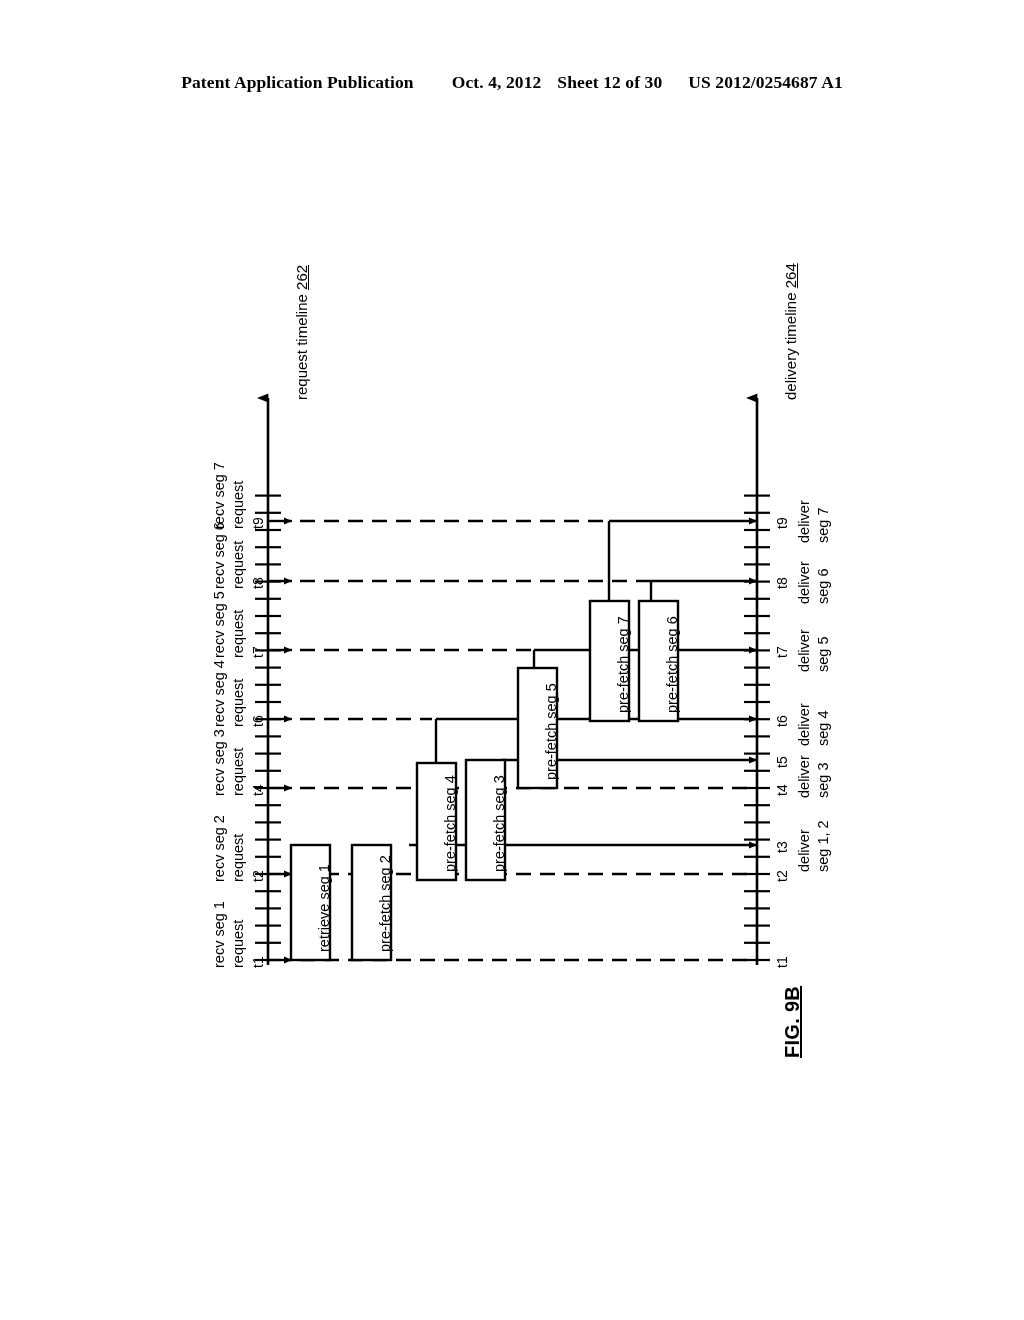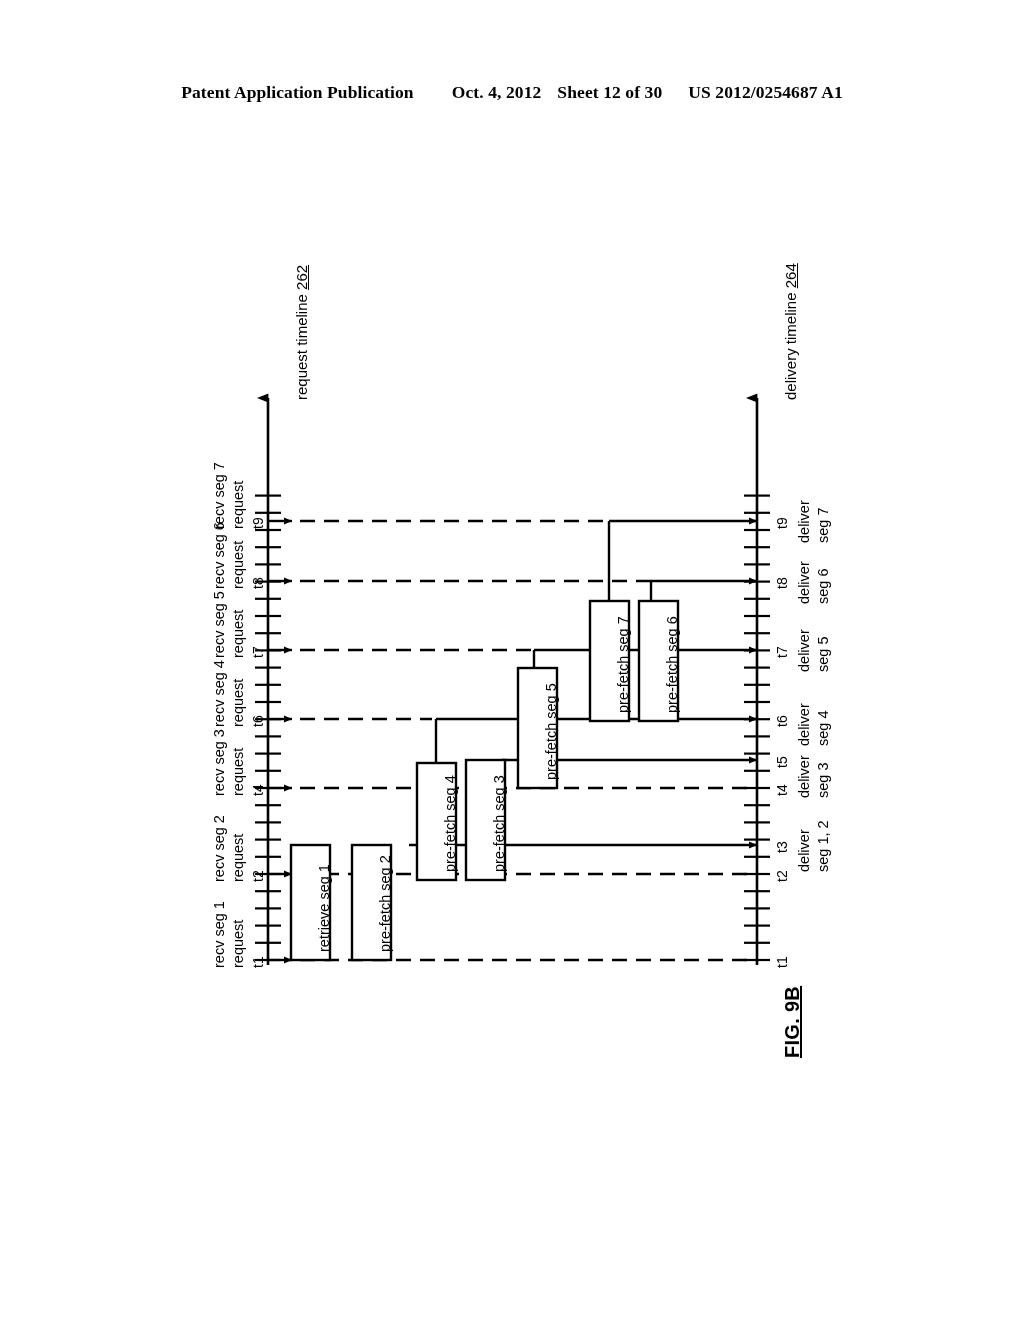--- a/index.html
+++ b/index.html
@@ -3,21 +3,21 @@
 <meta charset="utf-8">
 <title>Patent Figure 9B</title>
 <style>
   html,body{margin:0;padding:0;background:#ffffff;}
   body{
     width:1024px;height:1320px;position:relative;overflow:hidden;
     font-family:"Liberation Sans",sans-serif;color:#000;
   }
   
   #pub-header{
-    position:absolute;left:0;top:82px;width:1024px;
+    position:absolute;left:0;top:72px;width:1024px;
     text-align:center;
     font-family:"Liberation Serif",serif;
     font-weight:bold;font-size:17.5px;letter-spacing:0.1px;
     white-space:nowrap;
   }
   #pub-header .seg{display:inline-block;}
   #pub-header .g1{width:38px;display:inline-block;}
   #pub-header .g2{width:16px;display:inline-block;}
   #pub-header .g3{width:26px;display:inline-block;}
 

